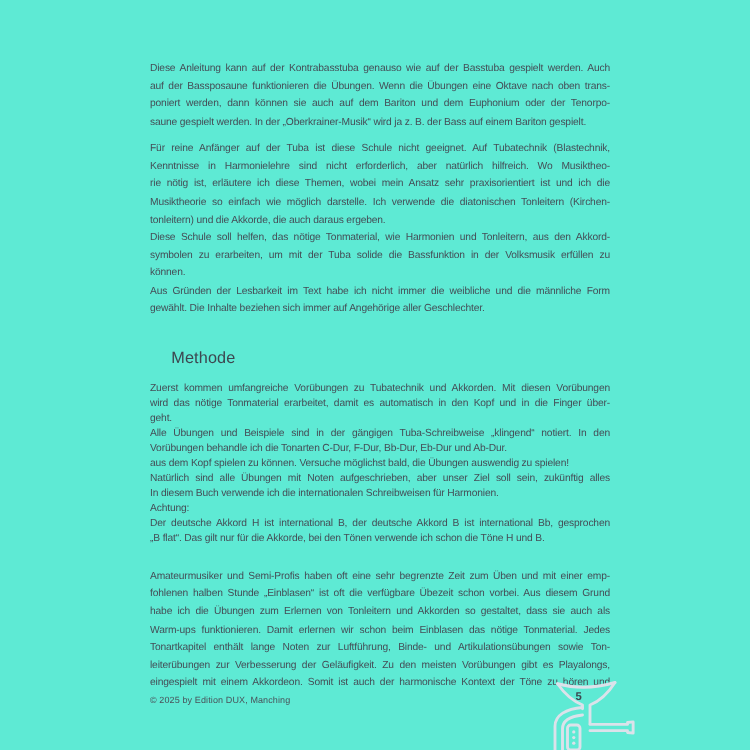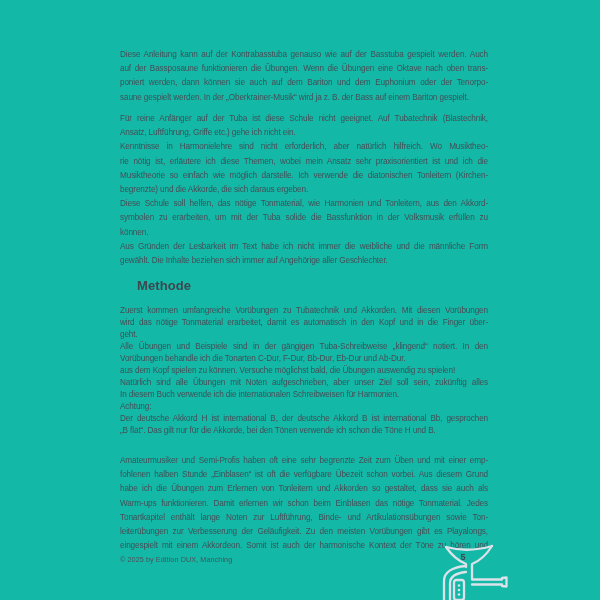--- a/index.html
+++ b/index.html
@@ -4,42 +4,42 @@
 <style>
   html,body{margin:0;padding:0;}
   body{
     width:600px;height:600px;
     background:#fdfdfd;
     font-family:"Liberation Sans","DejaVu Sans",sans-serif;
     color:#454e57;
     overflow:hidden;
     position:relative;
   }
-  .page{position:absolute;inset:0;background:#14b8a6;}
+  .page{position:absolute;inset:0;background:#5eead4;}
   .tblock{position:absolute;left:120px;width:368px;}
   .tline{
     font-size:8.2px;
     letter-spacing:-0.12px;
     text-align:justify;
     text-align-last:justify;
     overflow:hidden;
     color:#454e57;
   }
   .tlast{text-align-last:left;}
   .b-intro{top:48px;}
   .b-intro .tline{line-height:14.2px;height:14.2px;}
   .b-main{top:112px;}
   .b-main .tline{line-height:14.2px;height:14.2px;}
   .b-methode1{top:305px;}
   .b-methode1 .tline{line-height:12px;height:12px;}
   .b-methode2{top:454px;}
   .b-methode2 .tline{line-height:14.2px;height:14.2px;}
   .heading{
     position:absolute;left:120px;top:278px;width:368px;
-    font-size:13px;font-weight:bold;color:#3d4750;
+    font-size:13px;font-weight:normal;color:#3d4750;
     letter-spacing:0.1px;
     padding-left:17px;
   }
   .footer{
     position:absolute;left:120px;top:555px;width:368px;
     text-align:left;font-size:7.2px;color:#4a525a;
     letter-spacing:0.1px;
   }
   .pagenum{
     position:absolute;left:455px;top:552px;width:16px;
@@ -58,25 +58,24 @@
 
   <div class="tblock b-intro">
       <div class="tline">Diese Anleitung kann auf der Kontrabasstuba genauso wie auf der Basstuba gespielt werden. Auch</div>
       <div class="tline">auf der Bassposaune funktionieren die Übungen. Wenn die Übungen eine Oktave nach oben trans-</div>
       <div class="tline">poniert werden, dann können sie auch auf dem Bariton und dem Euphonium oder der Tenorpo-</div>
       <div class="tline tlast">saune gespielt werden. In der „Oberkrainer-Musik“ wird ja z. B. der Bass auf einem Bariton gespielt.</div>
     </div>
 
   <div class="tblock b-main">
       <div class="tline">Für reine Anfänger auf der Tuba ist diese Schule nicht geeignet. Auf Tubatechnik (Blastechnik,</div>
-      <div class="tline tlast">Ansatz, Luftführung, Griffe etc.) gehe ich nicht ein.</div>
       <div class="tline">Kenntnisse in Harmonielehre sind nicht erforderlich, aber natürlich hilfreich. Wo Musiktheo-</div>
       <div class="tline">rie nötig ist, erläutere ich diese Themen, wobei mein Ansatz sehr praxisorientiert ist und ich die</div>
       <div class="tline">Musiktheorie so einfach wie möglich darstelle. Ich verwende die diatonischen Tonleitern (Kirchen-</div>
-      <div class="tline tlast">begrenzte) und die Akkorde, die sich daraus ergeben.</div>
+      <div class="tline tlast">tonleitern) und die Akkorde, die auch daraus ergeben.</div>
       <div class="tline">Diese Schule soll helfen, das nötige Tonmaterial, wie Harmonien und Tonleitern, aus den Akkord-</div>
       <div class="tline">symbolen zu erarbeiten, um mit der Tuba solide die Bassfunktion in der Volksmusik erfüllen zu</div>
       <div class="tline tlast">können.</div>
       <div class="tline">Aus Gründen der Lesbarkeit im Text habe ich nicht immer die weibliche und die männliche Form</div>
       <div class="tline tlast">gewählt. Die Inhalte beziehen sich immer auf Angehörige aller Geschlechter.</div>
     </div>
 
   <div class="heading">Methode</div>
 
   <div class="tblock b-methode1">

